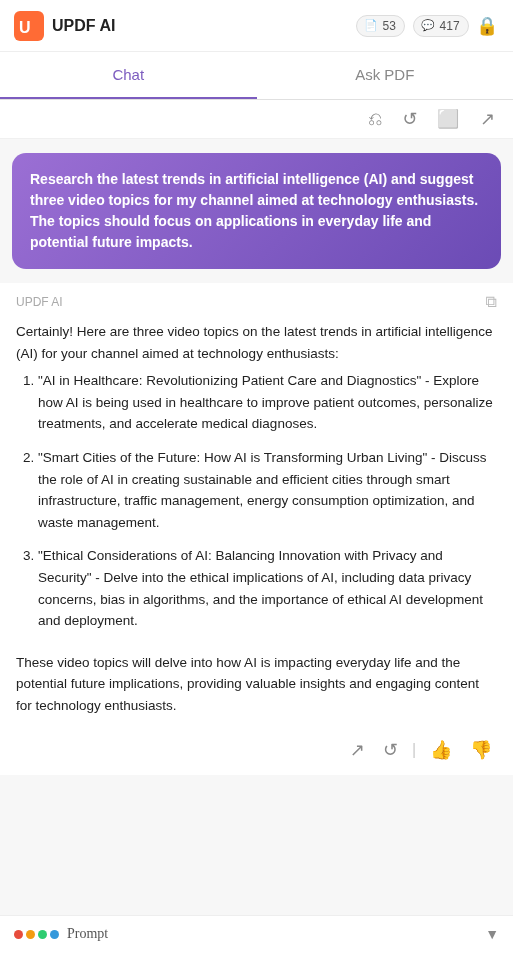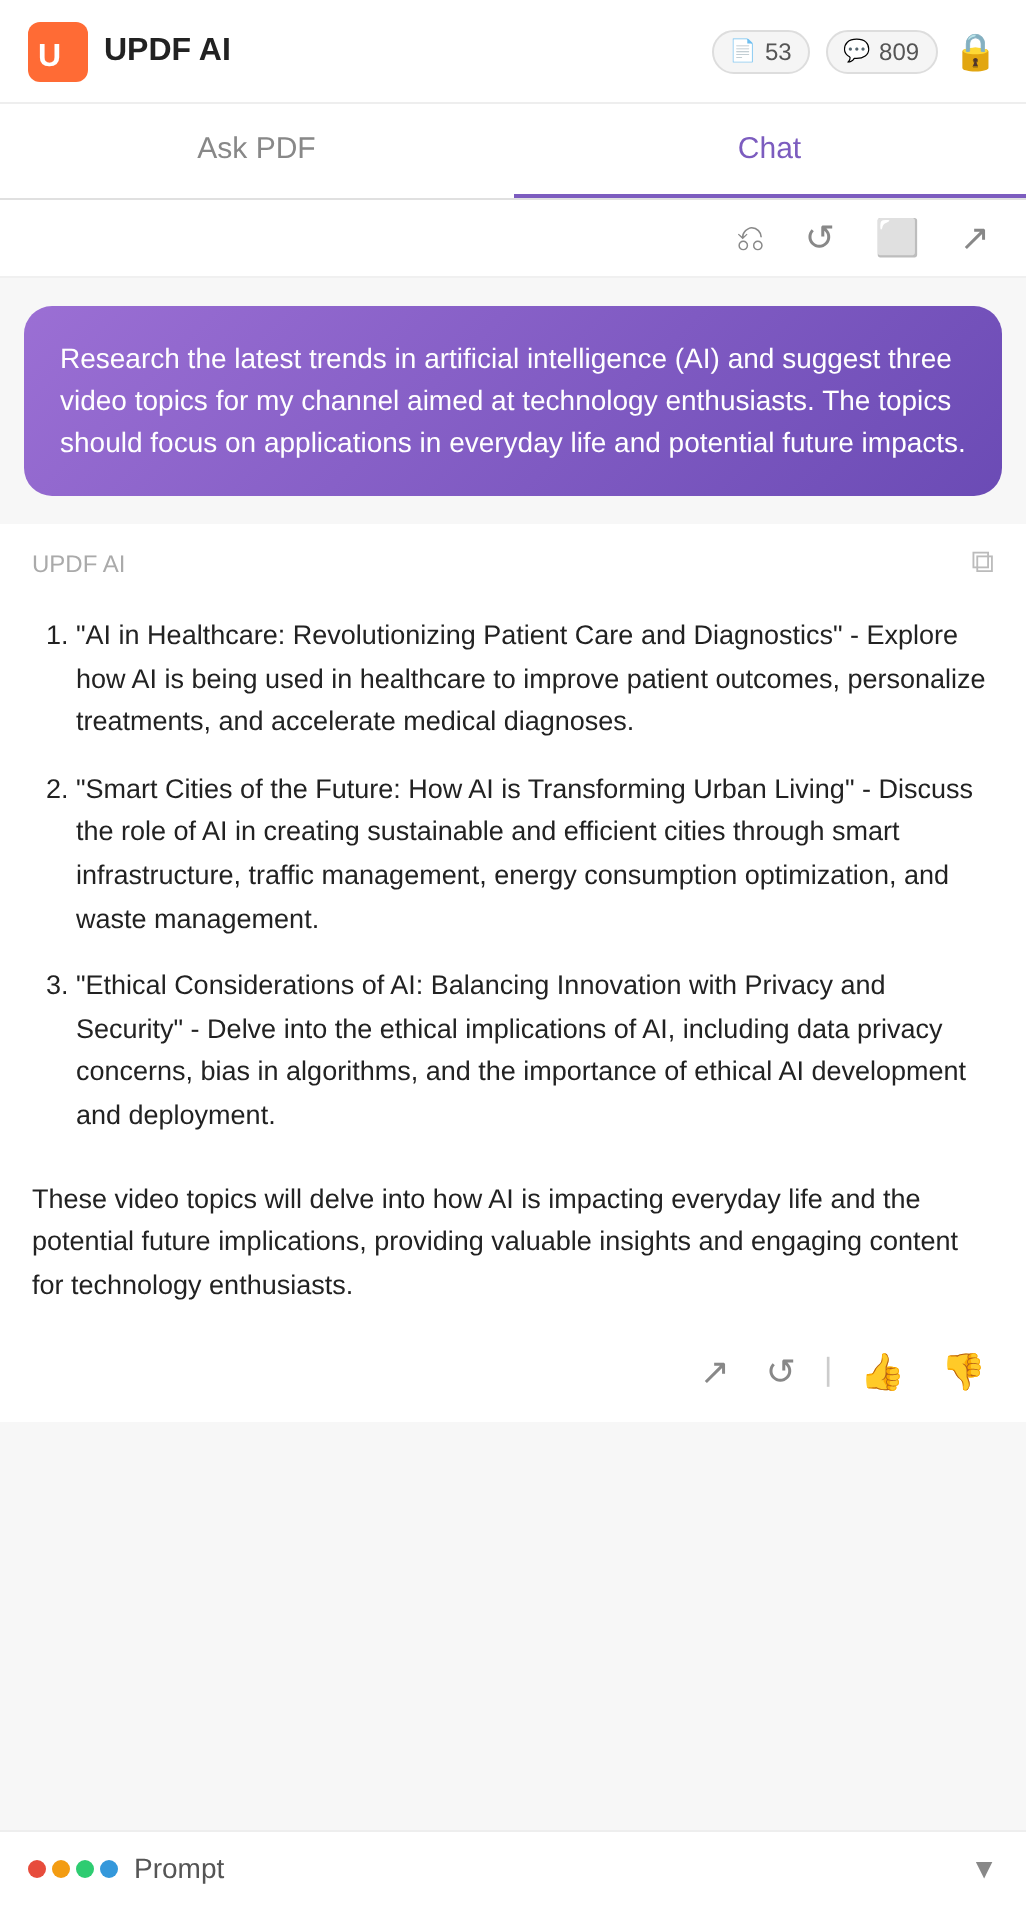--- a/index.html
+++ b/index.html
@@ -128,20 +128,21 @@
 
     
     .user-message {
       background: linear-gradient(135deg, #9b6fd4, #6b4bb5);
       color: #fff;
       margin: 14px 12px;
       border-radius: 14px;
       padding: 16px 18px;
       font-size: 14px;
       line-height: 1.5;
+      font-weight: bold;
     }
 
     
     .ai-response-wrapper {
       background: #fff;
       margin: 0 0 8px 0;
       padding: 0;
     }
 
     .ai-label-row {
@@ -238,20 +239,21 @@
 
     .dot-red { background: #e74c3c; }
     .dot-yellow { background: #f39c12; }
     .dot-green { background: #2ecc71; }
     .dot-blue { background: #3498db; }
 
     .prompt-label {
       font-size: 14px;
       color: #555;
       font-weight: 500;
+      font-family: Liberation Serif, serif;
     }
 
     .prompt-chevron {
       font-size: 14px;
       color: #888;
     }
 
     .input-row {
       display: flex;
       align-items: center;
@@ -296,32 +298,32 @@
     </svg>
     <span class="logo-text">UPDF AI</span>
   </div>
   <div class="header-right">
     <div class="badge">
       <span class="badge-icon">📄</span>
       <span>53</span>
     </div>
     <div class="badge">
       <span class="badge-icon">💬</span>
-      <span>809</span>
+      <span>417</span>
     </div>
     <span class="lock-icon">🔒</span>
   </div>
 </div>
 
 <div class="tabs">
+  <div class="tab active">
+    <span>Chat</span>
+  </div>
   <div class="tab">
     <span>Ask PDF</span>
-  </div>
-  <div class="tab active">
-    <span>Chat</span>
   </div>
 </div>
 
 <div class="toolbar-row">
   <button class="toolbar-btn">⎌</button>
   <button class="toolbar-btn">↺</button>
   <button class="toolbar-btn">⬜</button>
   <button class="toolbar-btn">↗</button>
 </div>
 
@@ -330,20 +332,21 @@
   <div class="user-message">
     <span>Research the latest trends in artificial intelligence (AI) and suggest three video topics for my channel aimed at technology enthusiasts. The topics should focus on applications in everyday life and potential future impacts.</span>
   </div>
 
   <div class="ai-response-wrapper">
     <div class="ai-label-row">
       <span class="ai-label">UPDF AI</span>
       <span class="copy-icon">⧉</span>
     </div>
     <div class="ai-response">
+      <span>Certainly! Here are three video topics on the latest trends in artificial intelligence (AI) for your channel aimed at technology enthusiasts:</span>
       <ol>
         <li>"AI in Healthcare: Revolutionizing Patient Care and Diagnostics" - Explore how AI is being used in healthcare to improve patient outcomes, personalize treatments, and accelerate medical diagnoses.</li>
         <li>"Smart Cities of the Future: How AI is Transforming Urban Living" - Discuss the role of AI in creating sustainable and efficient cities through smart infrastructure, traffic management, energy consumption optimization, and waste management.</li>
         <li>"Ethical Considerations of AI: Balancing Innovation with Privacy and Security" - Delve into the ethical implications of AI, including data privacy concerns, bias in algorithms, and the importance of ethical AI development and deployment.</li>
       </ol>
       <p>These video topics will delve into how AI is impacting everyday life and the potential future implications, providing valuable insights and engaging content for technology enthusiasts.</p>
     </div>
 
     <div class="action-row">
       <button class="action-btn">↗</button>

